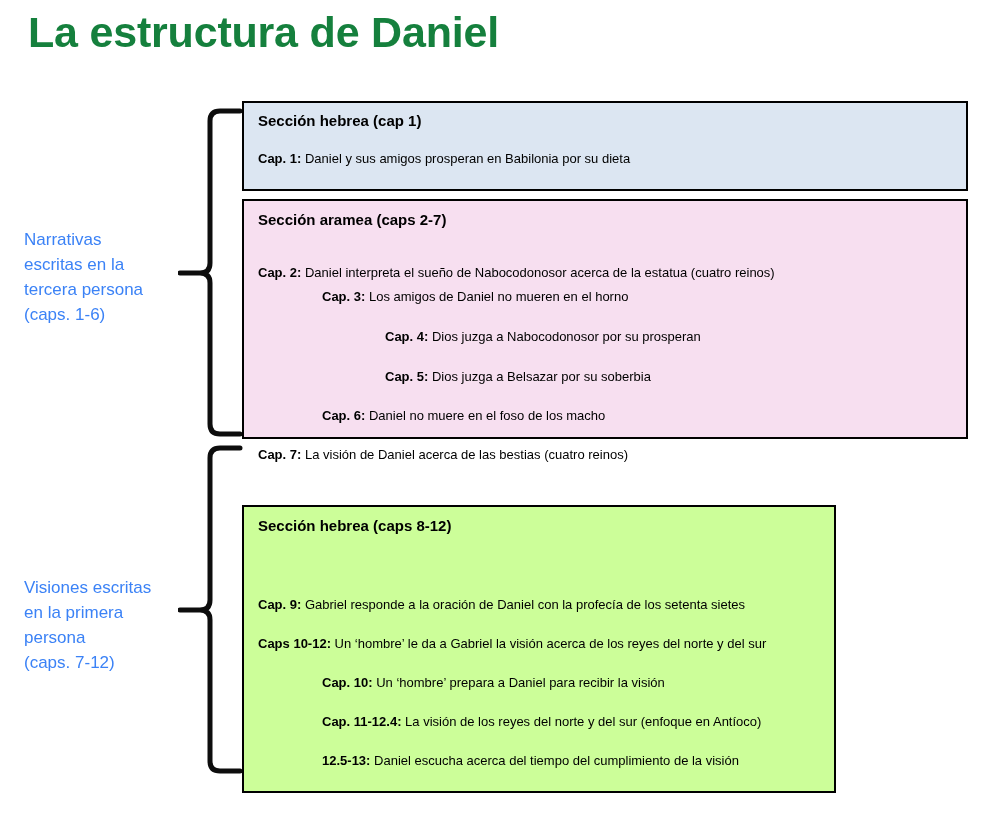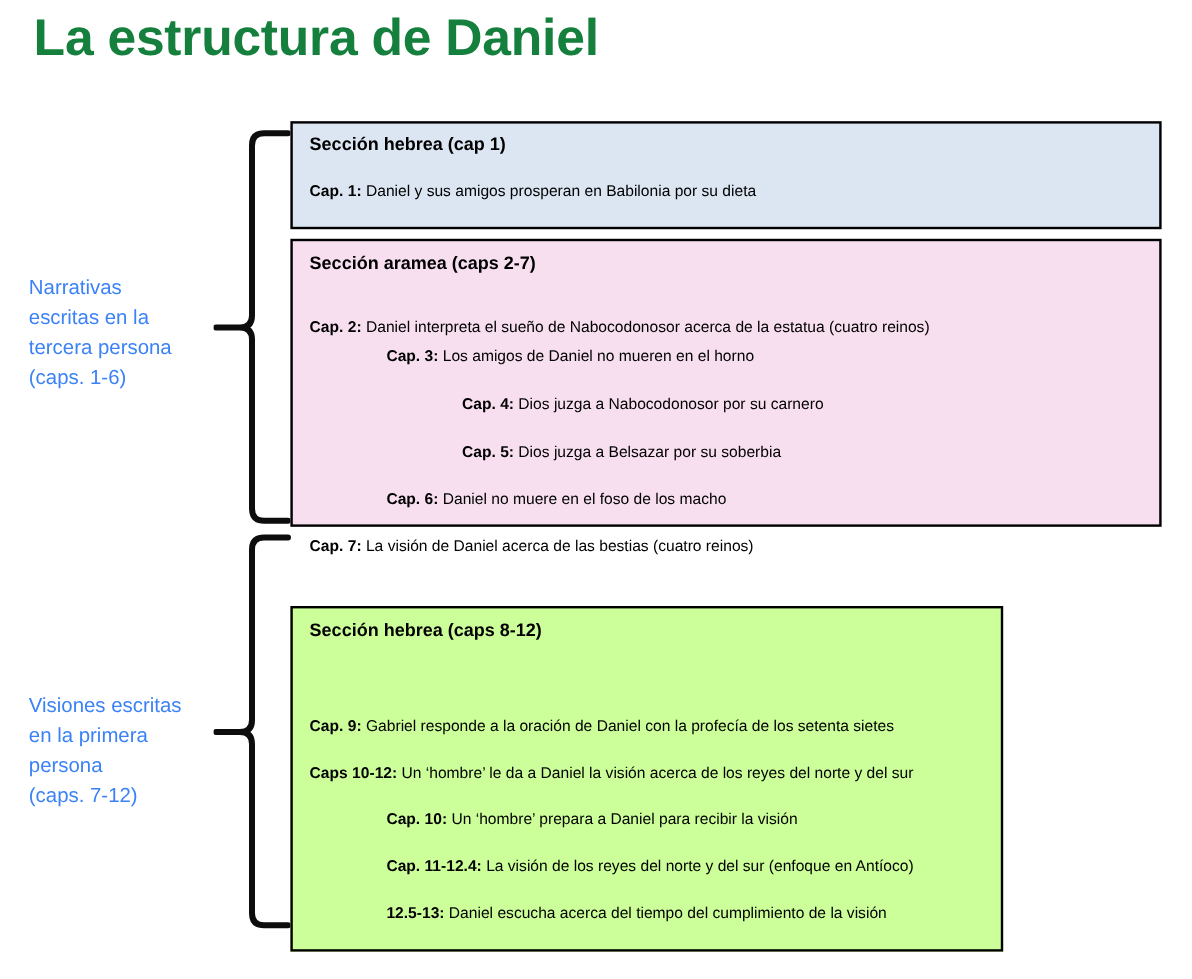--- a/index.html
+++ b/index.html
@@ -112,21 +112,21 @@
 
   <div class="line" style="left:14px; top:63px;">
     <b>Cap. 2:</b><span> Daniel interpreta el sueño de Nabocodonosor acerca de la estatua (cuatro reinos)</span>
   </div>
 
   <div class="line" style="left:78px; top:87px;">
     <b>Cap. 3:</b><span> Los amigos de Daniel no mueren en el horno</span>
   </div>
 
   <div class="line" style="left:141px; top:127px;">
-    <b>Cap. 4:</b><span> Dios juzga  a Nabocodonosor por su carnero</span>
+    <b>Cap. 4:</b><span> Dios juzga  a Nabocodonosor por su prosperan</span>
   </div>
 
   <div class="line" style="left:141px; top:167px;">
     <b>Cap. 5:</b><span> Dios juzga a Belsazar por su soberbia</span>
   </div>
 
   <div class="line" style="left:78px; top:206px;">
     <b>Cap. 6:</b><span> Daniel no muere en el foso de los macho</span>
   </div>
 
@@ -137,21 +137,21 @@
 
 <div class="box" id="box-hebrea-2">
   <div class="line heading" style="left:14px; top:10px;">Sección hebrea (caps 8-12)</div>
 
 
   <div class="line" style="left:14px; top:89px;">
     <b>Cap. 9:</b><span> Gabriel responde a la oración de Daniel con la profecía de los setenta sietes</span>
   </div>
 
   <div class="line" style="left:14px; top:128px;">
-    <b>Caps 10-12:</b><span> Un ‘hombre’ le da a Daniel la visión acerca de los reyes del norte y del sur</span>
+    <b>Caps 10-12:</b><span> Un ‘hombre’ le da a Gabriel la visión acerca de los reyes del norte y del sur</span>
   </div>
 
   <div class="line" style="left:78px; top:167px;">
     <b>Cap. 10:</b><span> Un ‘hombre’ prepara a Daniel para recibir la visión</span>
   </div>
 
   <div class="line" style="left:78px; top:206px;">
     <b>Cap. 11-12.4:</b><span> La visión de los reyes del norte y del sur (enfoque en Antíoco)</span>
   </div>
 

